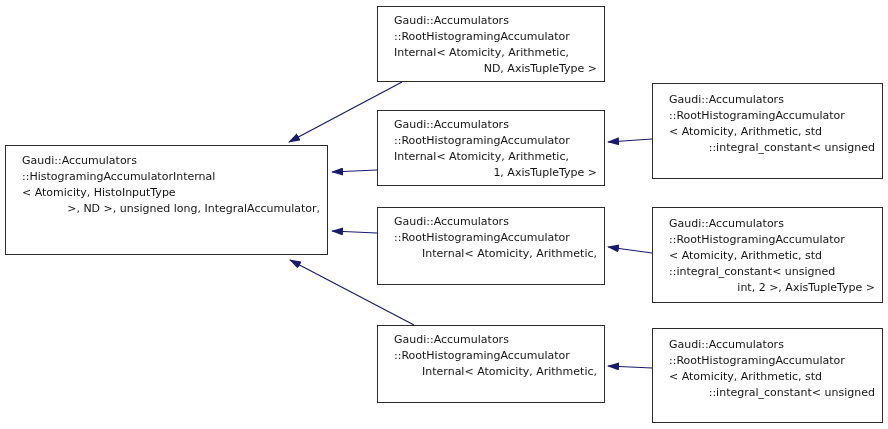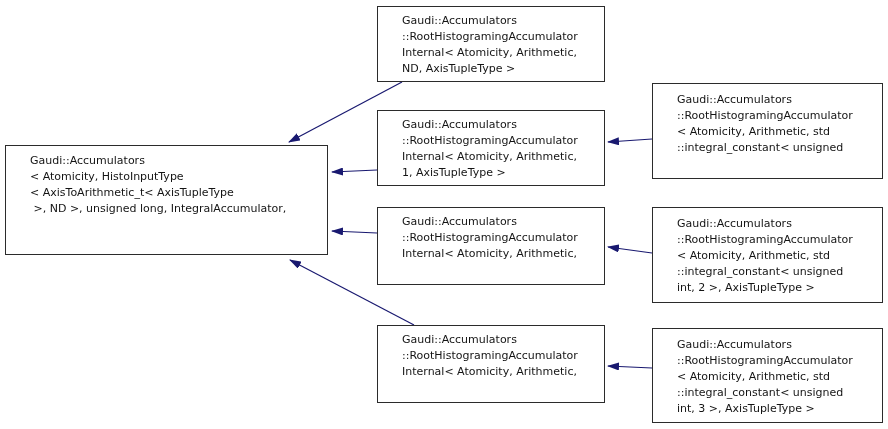--- a/index.html
+++ b/index.html
@@ -21,25 +21,25 @@
   }
   .edge{stroke-width:1.2;fill:none;}
   .node{
     position:absolute;
     box-sizing:border-box;
     background:#ffffff;
     border:1px solid #2b2b2b;
     color:#141414;
     font-size:11px;
     line-height:16px;
-    padding:6px 7px 5px 24px;
+    padding:6px 7px 5px 16px;
     cursor:pointer;
   }
   .node .line{white-space:pre;text-align:left;}
-  .node .line:last-child{text-align:left;}
+  .node .line:last-child{text-align:right;}
   
   .n0{left:5px;  top:145px; width:323px; height:110px; padding-top:7px;}
   .n1{left:377px;top:6px;   width:228px; height:76px;}
   .n2{left:377px;top:110px; width:228px; height:76px;}
   .n3{left:377px;top:207px; width:228px; height:78px;}
   .n4{left:377px;top:325px; width:228px; height:78px;}
   .n5{left:652px;top:83px;  width:231px; height:96px; padding-top:8px;}
   .n6{left:652px;top:207px; width:231px; height:96px; padding-top:8px;}
   .n7{left:652px;top:328px; width:231px; height:95px; padding-top:8px;}
 </style>
@@ -58,22 +58,22 @@
     <line class="edge" x1="377" y1="170" x2="332" y2="172" marker-end="url(#ah)" stroke="#191970"></line>
     <line class="edge" x1="377" y1="233" x2="332" y2="231" marker-end="url(#ah)" stroke="#191970"></line>
     <line class="edge" x1="414" y1="325" x2="290" y2="260" marker-end="url(#ah)" stroke="#191970"></line>
     <line class="edge" x1="652" y1="139" x2="608" y2="142" marker-end="url(#ah)" stroke="#191970"></line>
     <line class="edge" x1="652" y1="253" x2="608" y2="247" marker-end="url(#ah)" stroke="#191970"></line>
     <line class="edge" x1="652" y1="368" x2="608" y2="366" marker-end="url(#ah)" stroke="#191970"></line>
   </svg>
 
   <div class="node n0" style="border-color: rgb(43, 43, 43); background: rgb(255, 255, 255); color: rgb(20, 20, 20);">
     <div class="line">Gaudi::Accumulators</div>
+    <div class="line">::HistogramingAccumulatorInternal</div>
     <div class="line">&lt; Atomicity, HistoInputType</div>
-    <div class="line">&lt; AxisToArithmetic_t&lt; AxisTupleType</div>
     <div class="line"> &gt;, ND &gt;, unsigned long, IntegralAccumulator,</div>
   </div>
 
   <div class="node n1" style="border-color: rgb(43, 43, 43); background: rgb(255, 255, 255); color: rgb(20, 20, 20);">
     <div class="line">Gaudi::Accumulators</div>
     <div class="line">::RootHistogramingAccumulator</div>
     <div class="line">Internal&lt; Atomicity, Arithmetic,</div>
     <div class="line">ND, AxisTupleType &gt;</div>
   </div>
 
@@ -109,16 +109,15 @@
     <div class="line">&lt; Atomicity, Arithmetic, std</div>
     <div class="line">::integral_constant&lt; unsigned</div>
     <div class="line">int, 2 &gt;, AxisTupleType &gt;</div>
   </div>
 
   <div class="node n7" style="border-color: rgb(43, 43, 43); background: rgb(255, 255, 255); color: rgb(20, 20, 20);">
     <div class="line">Gaudi::Accumulators</div>
     <div class="line">::RootHistogramingAccumulator</div>
     <div class="line">&lt; Atomicity, Arithmetic, std</div>
     <div class="line">::integral_constant&lt; unsigned</div>
-    <div class="line">int, 3 &gt;, AxisTupleType &gt;</div>
   </div>
 
 </div>
 
 </body></html>

